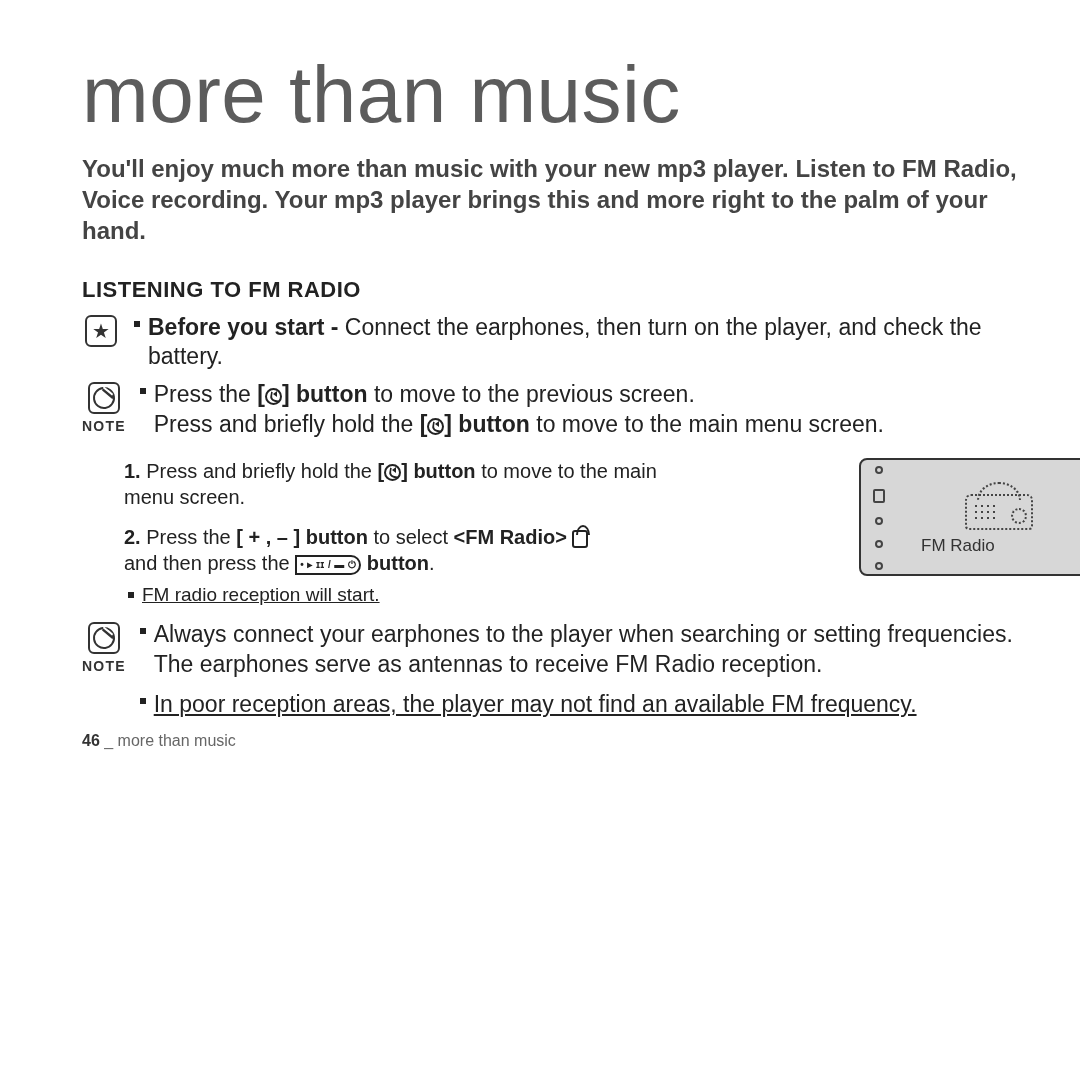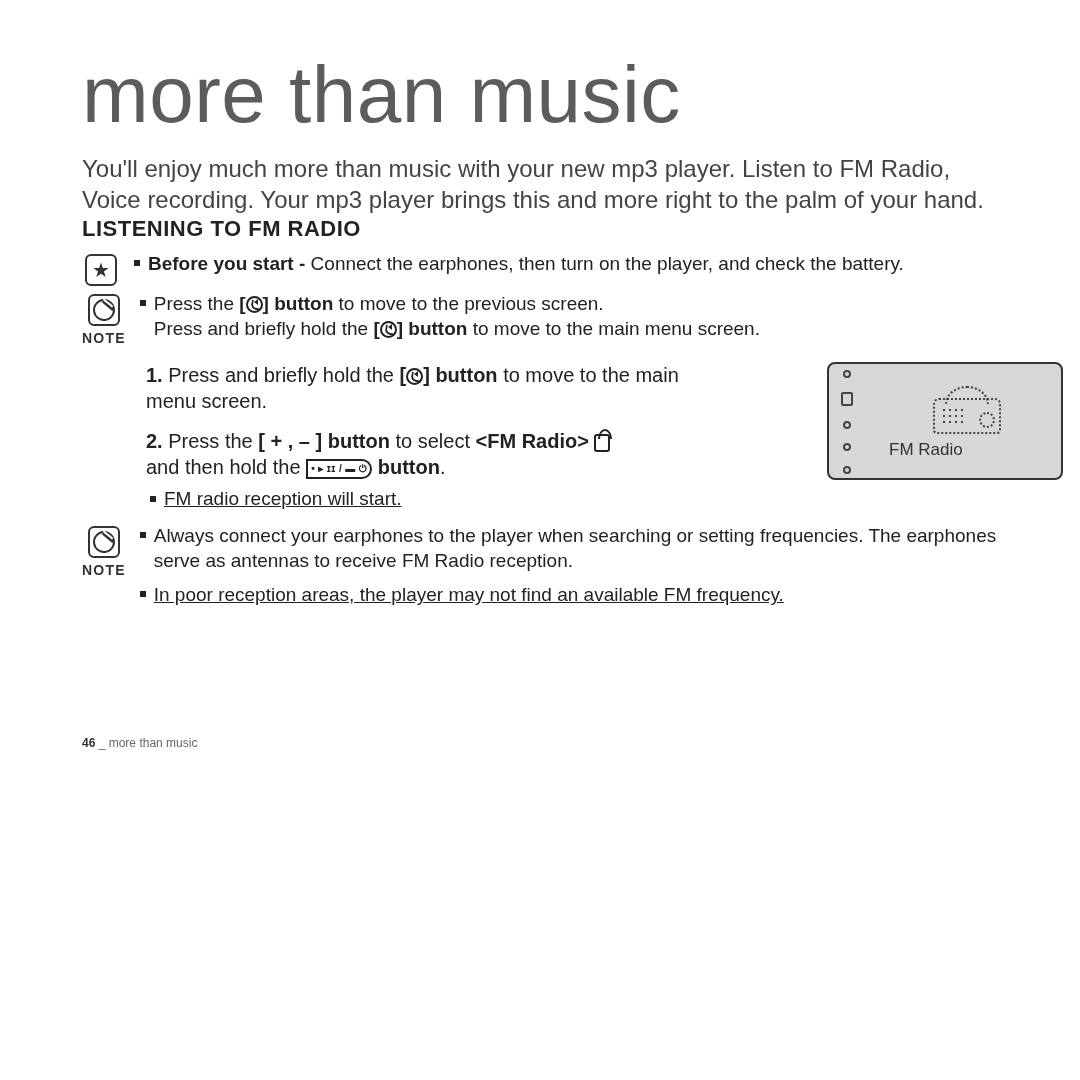--- a/index.html
+++ b/index.html
@@ -1,35 +1,36 @@
 <!DOCTYPE html>
 <html><head>
 <meta charset="utf-8">
 <style>
   * { box-sizing: border-box; margin: 0; padding: 0; }
   html, body { width: 1080px; height: 1080px; background: #fff; font-family: Arial, Helvetica, sans-serif; color: #222; }
   .page {
-    padding: 56px 65px 24px 82px;
+    padding: 56px 33px 24px 82px;
     position: relative;
     height: 784px;
   }
   .chapter-title {
     font-size: 80px;
     font-weight: 300;
     letter-spacing: 0.5px;
     color: #5c5c5c;
     line-height: 0.98;
     margin-bottom: 20px;
     font-family: "Helvetica Neue", Arial, sans-serif;
   }
   .intro {
     font-size: 24px;
-    font-weight: 400;
+    font-weight: 700;
     color: #444;
     line-height: 1.28;
+    margin-bottom: 30px;
     font-family: "Helvetica Neue", Arial, sans-serif;
   }
   .section-heading {
     font-size: 22px;
     font-weight: 800;
     letter-spacing: 0.5px;
     color: #222;
     margin-bottom: 10px;
   }
   .row {
@@ -37,21 +38,21 @@
     align-items: flex-start;
     gap: 12px;
     margin-bottom: 6px;
   }
   .row .col-icon {
     flex: 0 0 38px;
     text-align: center;
   }
   .row .col-body {
     flex: 1 1 auto;
-    font-size: 19px;
+    font-size: 23px;
     line-height: 1.3;
   }
   .icon-box {
     display: inline-block;
     width: 32px; height: 32px;
     border: 2px solid #333;
     border-radius: 6px;
     position: relative;
     vertical-align: top;
     margin-top: 2px;
@@ -103,21 +104,21 @@
     margin-bottom: 2px;
   }
   ul.sq > li::before {
     content: "";
     position: absolute;
     left: 2px; top: 8px;
     width: 6px; height: 6px;
     background: #222;
   }
   .steps {
-    margin: 16px 0 2px 64px;
+    margin: 16px 0 2px 42px;
     font-size: 20px;
     position: relative;
   }
   .steps-text { max-width: 560px; }
   .steps p { margin-bottom: 4px; line-height: 1.3; }
   .steps .step { margin-bottom: 14px; }
   .small-bullet {
     list-style: none;
     padding-left: 18px;
     font-size: 19px;
@@ -186,21 +187,21 @@
   .ds-caption {
     font-size: 17px; color: #333;
     align-self: flex-start;
     padding-left: 14px;
     margin-top: 4px;
   }
   .footer {
     position: absolute;
     left: 82px;
     bottom: 34px;
-    font-size: 12px;
+    font-size: 16px;
     color: #666;
   }
   .footer .pg { font-weight: 700; color: #333; }
   .inline-icon {
     display: inline-block;
     vertical-align: -3px;
     padding: 0 2px;
   }
   .btn-back {
     display: inline-block;
@@ -286,21 +287,21 @@
       </ul>
     </div>
   </div>
 
   <div class="steps">
     <div class="steps-text">
       <div class="step">
         <p><b>1.</b> <span>Press and briefly hold the </span><b><span>[</span><span class="btn-back inline-icon"><span class="arr"></span></span><span>] button</span></b><span> to move to the main menu screen.</span></p>
       </div>
       <div class="step">
-        <p><b>2.</b> <span>Press the </span><b>[ + , – ] button</b><span> to select </span><b>&lt;FM Radio&gt;</b> <span class="btn-radio-small"></span><br><span> and then hold the </span><span class="btn-play"></span> <b> button</b><span>.</span></p>
+        <p><b>2.</b> <span>Press the </span><b>[ + , – ] button</b><span> to select </span><b>&lt;FM Radio&gt;</b> <span class="btn-radio-small"></span><br><span> and then press the </span><span class="btn-play"></span> <b> button</b><span>.</span></p>
         <div class="small-bullet">FM radio reception will start.</div>
       </div>
     </div>
 
     <div class="device-screen">
       <div class="ds-row">
         <div class="ds-left">
           <span class="ds-dot"></span>
           <span class="ds-dot sel"></span>
           <span class="ds-dot"></span>

